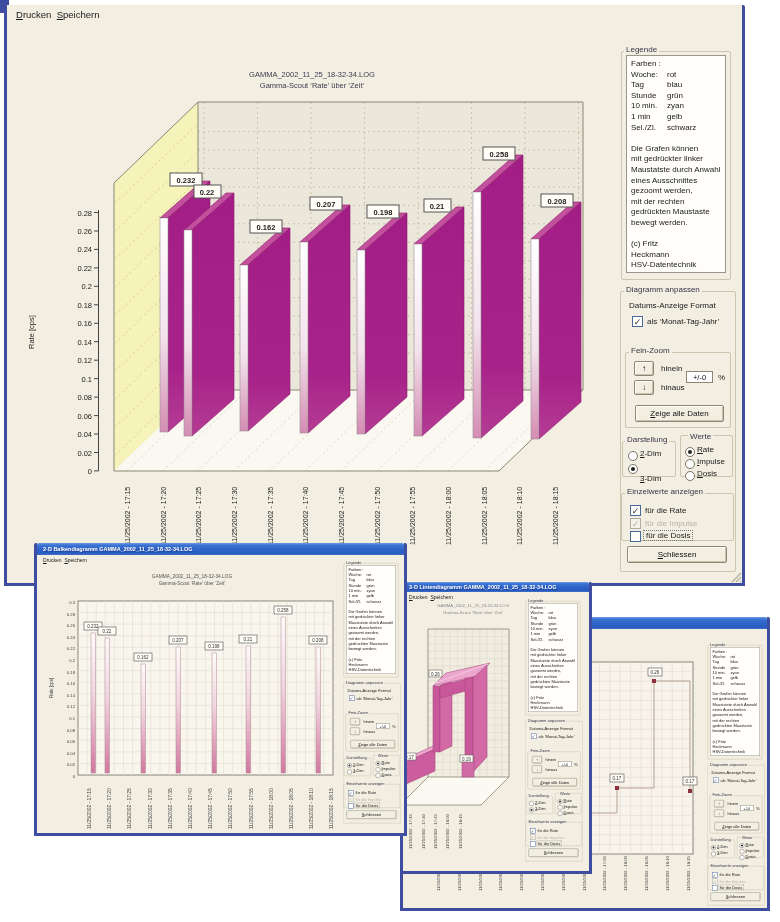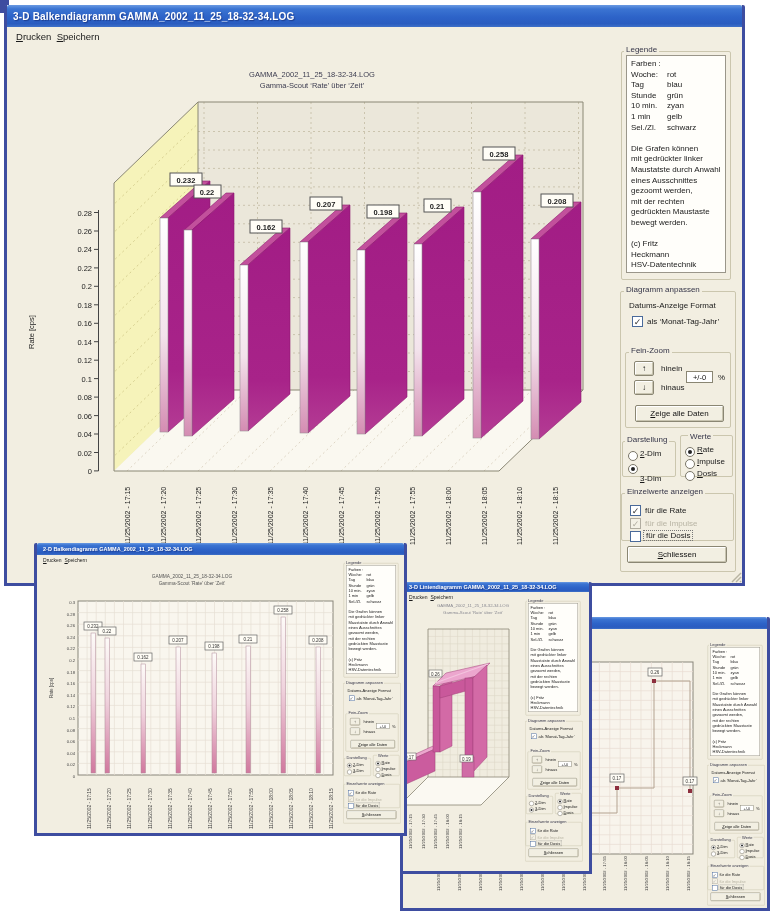--- a/index.html
+++ b/index.html
@@ -16,21 +16,20 @@
 .cbd{color:#b0aca0;border-color:#b0aca0;background:#f4f1e6}
 .r,.rs{width:10px;height:10px;border-radius:50%;background:#fff;border:1px solid #7a7668}
 .rs:after{content:"";position:absolute;left:2px;top:2px;width:4px;height:4px;border-radius:50%;background:#222}
 .btn{background:#f2efe2;border:1px solid #8a8673;border-radius:2px;box-shadow:inset 1px 1px 0 #fff,inset -1px -1px 0 #c8c4b0;text-align:center;font-size:8px;display:flex;align-items:center;justify-content:center}
 .inp{background:#fff;border:1px solid #8a8673;font-size:7.5px;text-align:center;line-height:11px}
 .u{text-decoration:underline}
 .foc{outline:1px dotted #777;padding:0 2px}
 </style></head><body>
 <div style="position:absolute;left:0;top:0;width:9px;height:13px;background:#3e4da0"></div>
 <div class="win" style="left:4px;top:5px;width:741px;height:581px">
-<div class="tbar" style="height:22px;font-size:10px;line-height:23px;letter-spacing:0.2px">3-D Balkendiagramm GAMMA_2002_11_25_18-32-34.LOG</div>
 <div class="menu" style="font-size:9.5px;padding:4px 0 2px 9px"><span class="u">D</span>rucken&nbsp;&nbsp;<span class="u">S</span>peichern</div>
 <svg width="612" height="540" style="position:absolute;left:1px;top:39px">
 <defs>
 <linearGradient id="strip" x1="0" y1="0" x2="0" y2="1">
           <stop offset="0" stop-color="#ffffff"></stop>
           <stop offset="0.55" stop-color="#f3e3ec"></stop>
           <stop offset="1" stop-color="#d48cb2"></stop>
         </linearGradient>
 <linearGradient id="face" x1="0" y1="0" x2="0" y2="1">
           <stop offset="0" stop-color="#a21d85"></stop>

